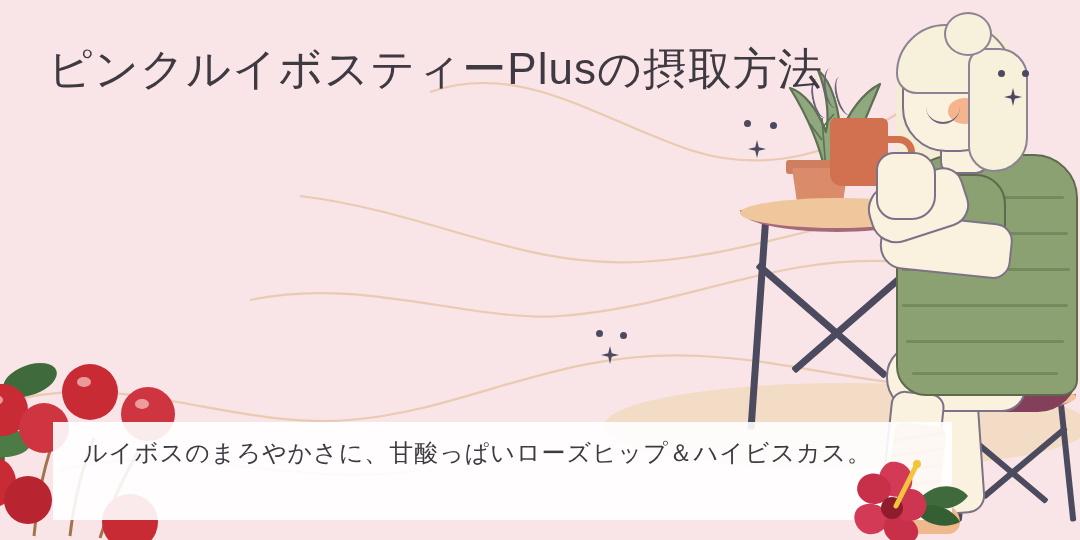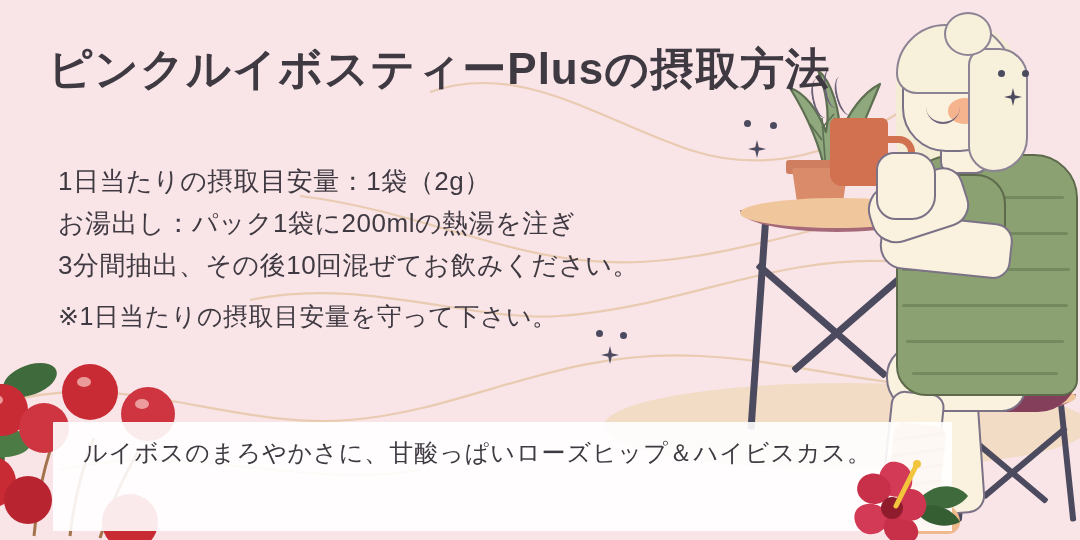--- a/index.html
+++ b/index.html
@@ -186,34 +186,34 @@
   .spark{position:absolute;}
   .star4{
     width:18px;height:18px;background:#4c4a5e;
     clip-path:polygon(50% 0%,60% 40%,100% 50%,60% 60%,50% 100%,40% 60%,0% 50%,40% 40%);
   }
   .dot{width:7px;height:7px;background:#4c4a5e;border-radius:50%;}
 
   
   .title{
     position:absolute;left:48px;top:40px;
-    font-size:44px;font-weight:700;color:#3f3a42;letter-spacing:1px;
+    font-size:44px;font-weight:400;color:#3f3a42;letter-spacing:1px;
     white-space:nowrap;
   }
   .body-block{position:absolute;left:58px;top:160px;width:660px;}
   .body-line{
     font-size:26px;color:#3f3a42;line-height:1.62;letter-spacing:.5px;
     white-space:nowrap;
   }
   .note-line{
     margin-top:14px;font-size:25px;color:#3f3a42;letter-spacing:.5px;white-space:nowrap;
   }
 
   .banner{
-    position:absolute;left:53px;top:422px;width:899px;height:109px;
+    position:absolute;left:53px;top:422px;width:899px;height:98px;
     background:rgba(255,255,255,.90);
   }
   .banner-inner{padding:12px 0 0 30px;}
   .banner-line{
     font-size:24px;color:#3f3a42;line-height:1.55;letter-spacing:1px;white-space:nowrap;
   }
 
   
   .berries{position:absolute;left:-26px;top:346px;width:260px;height:194px;}
   .hibiscus{position:absolute;left:848px;top:452px;width:122px;height:92px;}
@@ -330,26 +330,20 @@
     <circle cx="174" cy="68" r="27" fill="#CE3540"></circle>
     <circle cx="156" cy="176" r="28" fill="#C92B35"></circle>
     <ellipse cx="22" cy="54" rx="7" ry="5" fill="#F4B7B4" opacity=".8"></ellipse>
     <ellipse cx="110" cy="36" rx="7" ry="5" fill="#F4B7B4" opacity=".8"></ellipse>
     <ellipse cx="168" cy="58" rx="7" ry="5" fill="#F4B7B4" opacity=".8"></ellipse>
     <ellipse cx="10" cy="126" rx="7" ry="5" fill="#F4B7B4" opacity=".8"></ellipse>
   </svg>
 
   <div class="title">ピンクルイボスティーPlusの摂取方法</div>
 
-  <div class="body-block">
-    <div class="body-line">1日当たりの摂取目安量：1袋（2g）</div>
-    <div class="body-line">お湯出し：パック1袋に200mlの熱湯を注ぎ</div>
-    <div class="body-line">3分間抽出、その後10回混ぜてお飲みください。</div>
-    <div class="note-line">※1日当たりの摂取目安量を守って下さい。</div>
-  </div>
 
   <div class="banner">
     <div class="banner-inner">
       <div class="banner-line">ルイボスのまろやかさに、甘酸っぱいローズヒップ＆ハイビスカス。</div>
     </div>
   </div>
 
   <svg class="hibiscus" viewBox="0 0 122 92" fill="none">
     <path d="M74 44 C90 30 110 32 120 44 C110 58 90 60 76 52 Z" fill="#3F6B3C"></path>
     <path d="M72 54 C88 50 106 58 112 70 C96 78 78 72 70 62 Z" fill="#355E33"></path>

